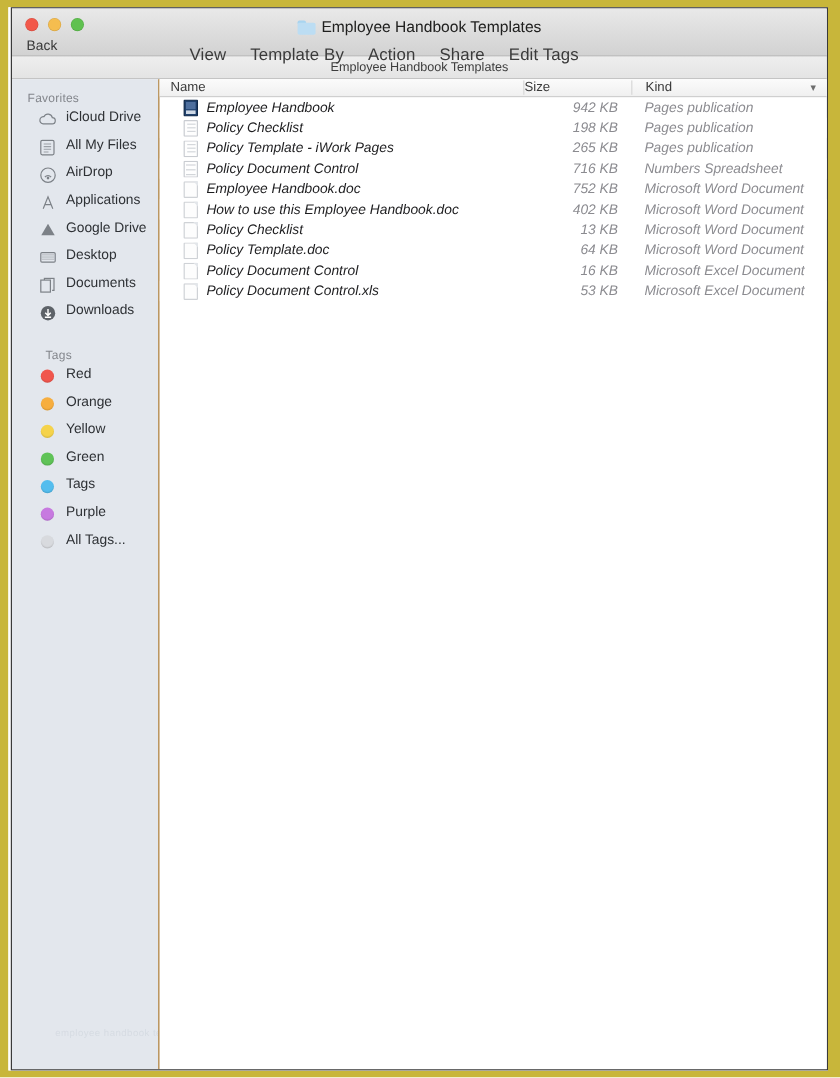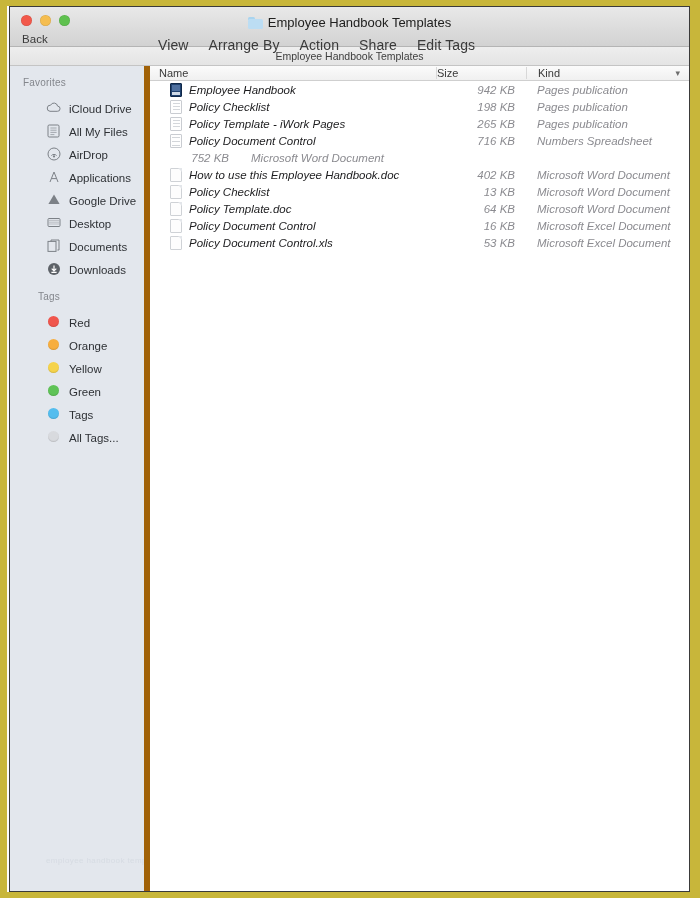--- a/index.html
+++ b/index.html
@@ -118,39 +118,39 @@
     align-items: center;
     justify-content: center;
     font-size: 10.5px;
     color: #3d3d3d;
   }
 
   
   .body-row { flex: 1 1 auto; display: flex; min-height: 0; }
 
   .sidebar {
-    width: 140px;
+    width: 123px;
     flex: none;
     background: #e3e7ed;
-    border-right: 6px solid #a16207;
+    border-right: 1px solid #a16207;
     padding-top: 8px;
     overflow: hidden;
   }
   .side-head {
     font-size: 10px;
     color: #83868c;
     padding: 3px 0 4px 13px;
     letter-spacing: .2px;
   }
   .side-item {
     display: flex;
-    align-items: flex-end;
+    align-items: flex-start;
     gap: 8px;
     height: 23px;
-    padding-left: 36px;
+    padding-left: 22px;
     font-size: 11.5px;
     color: #2e3135;
     white-space: nowrap;
   }
   .side-ico {
     width: 15px; height: 15px;
     flex: none;
     display: flex; align-items: center; justify-content: center;
     color: #7c8187;
   }
@@ -312,21 +312,21 @@
       <div class="traffic-lights">
         <span class="tl red"></span>
         <span class="tl yellow"></span>
         <span class="tl green"></span>
       </div>
 
       <div class="back-btn">Back</div>
 
       <div class="toolbar-menus">
         <span>View</span>
-        <span>Arrange By</span>
+        <span>Template By</span>
         <span>Action</span>
         <span>Share</span>
         <span>Edit Tags</span>
       </div>
 
       <div class="window-title">
         <span class="folder-ico"></span>
         <span>Employee Handbook Templates</span>
       </div>
     </div>
@@ -446,20 +446,26 @@
           <span>Green</span>
         </div>
         <div class="side-item">
           <span class="side-ico">
               <span class="dot" style="background:#54bdee"></span>
             </span>
           <span>Tags</span>
         </div>
         <div class="side-item">
           <span class="side-ico">
+              <span class="dot" style="background:#c77ae0"></span>
+            </span>
+          <span>Purple</span>
+        </div>
+        <div class="side-item">
+          <span class="side-ico">
               <span class="dot" style="background:#d8dade"></span>
             </span>
           <span>All Tags...</span>
         </div>
 
         <div class="watermark">employee handbook templates</div>
       </div>
 
       <div class="filelist">
 
@@ -502,20 +508,24 @@
           <div class="frow">
             <div class="f-name">
               <span class="doc-ico sheet"></span>
               <span>Policy Document Control</span>
             </div>
             <div class="f-size">716 KB</div>
             <div class="f-kind">Numbers Spreadsheet</div>
           </div>
 
           <div class="frow">
+            <div class="f-name">
+              <span class="doc-ico generic"></span>
+              <span>Employee Handbook.doc</span>
+            </div>
             <div class="f-size">752 KB</div>
             <div class="f-kind">Microsoft Word Document</div>
           </div>
 
           <div class="frow">
             <div class="f-name">
               <span class="doc-ico generic"></span>
               <span>How to use this Employee Handbook.doc</span>
             </div>
             <div class="f-size">402 KB</div>

